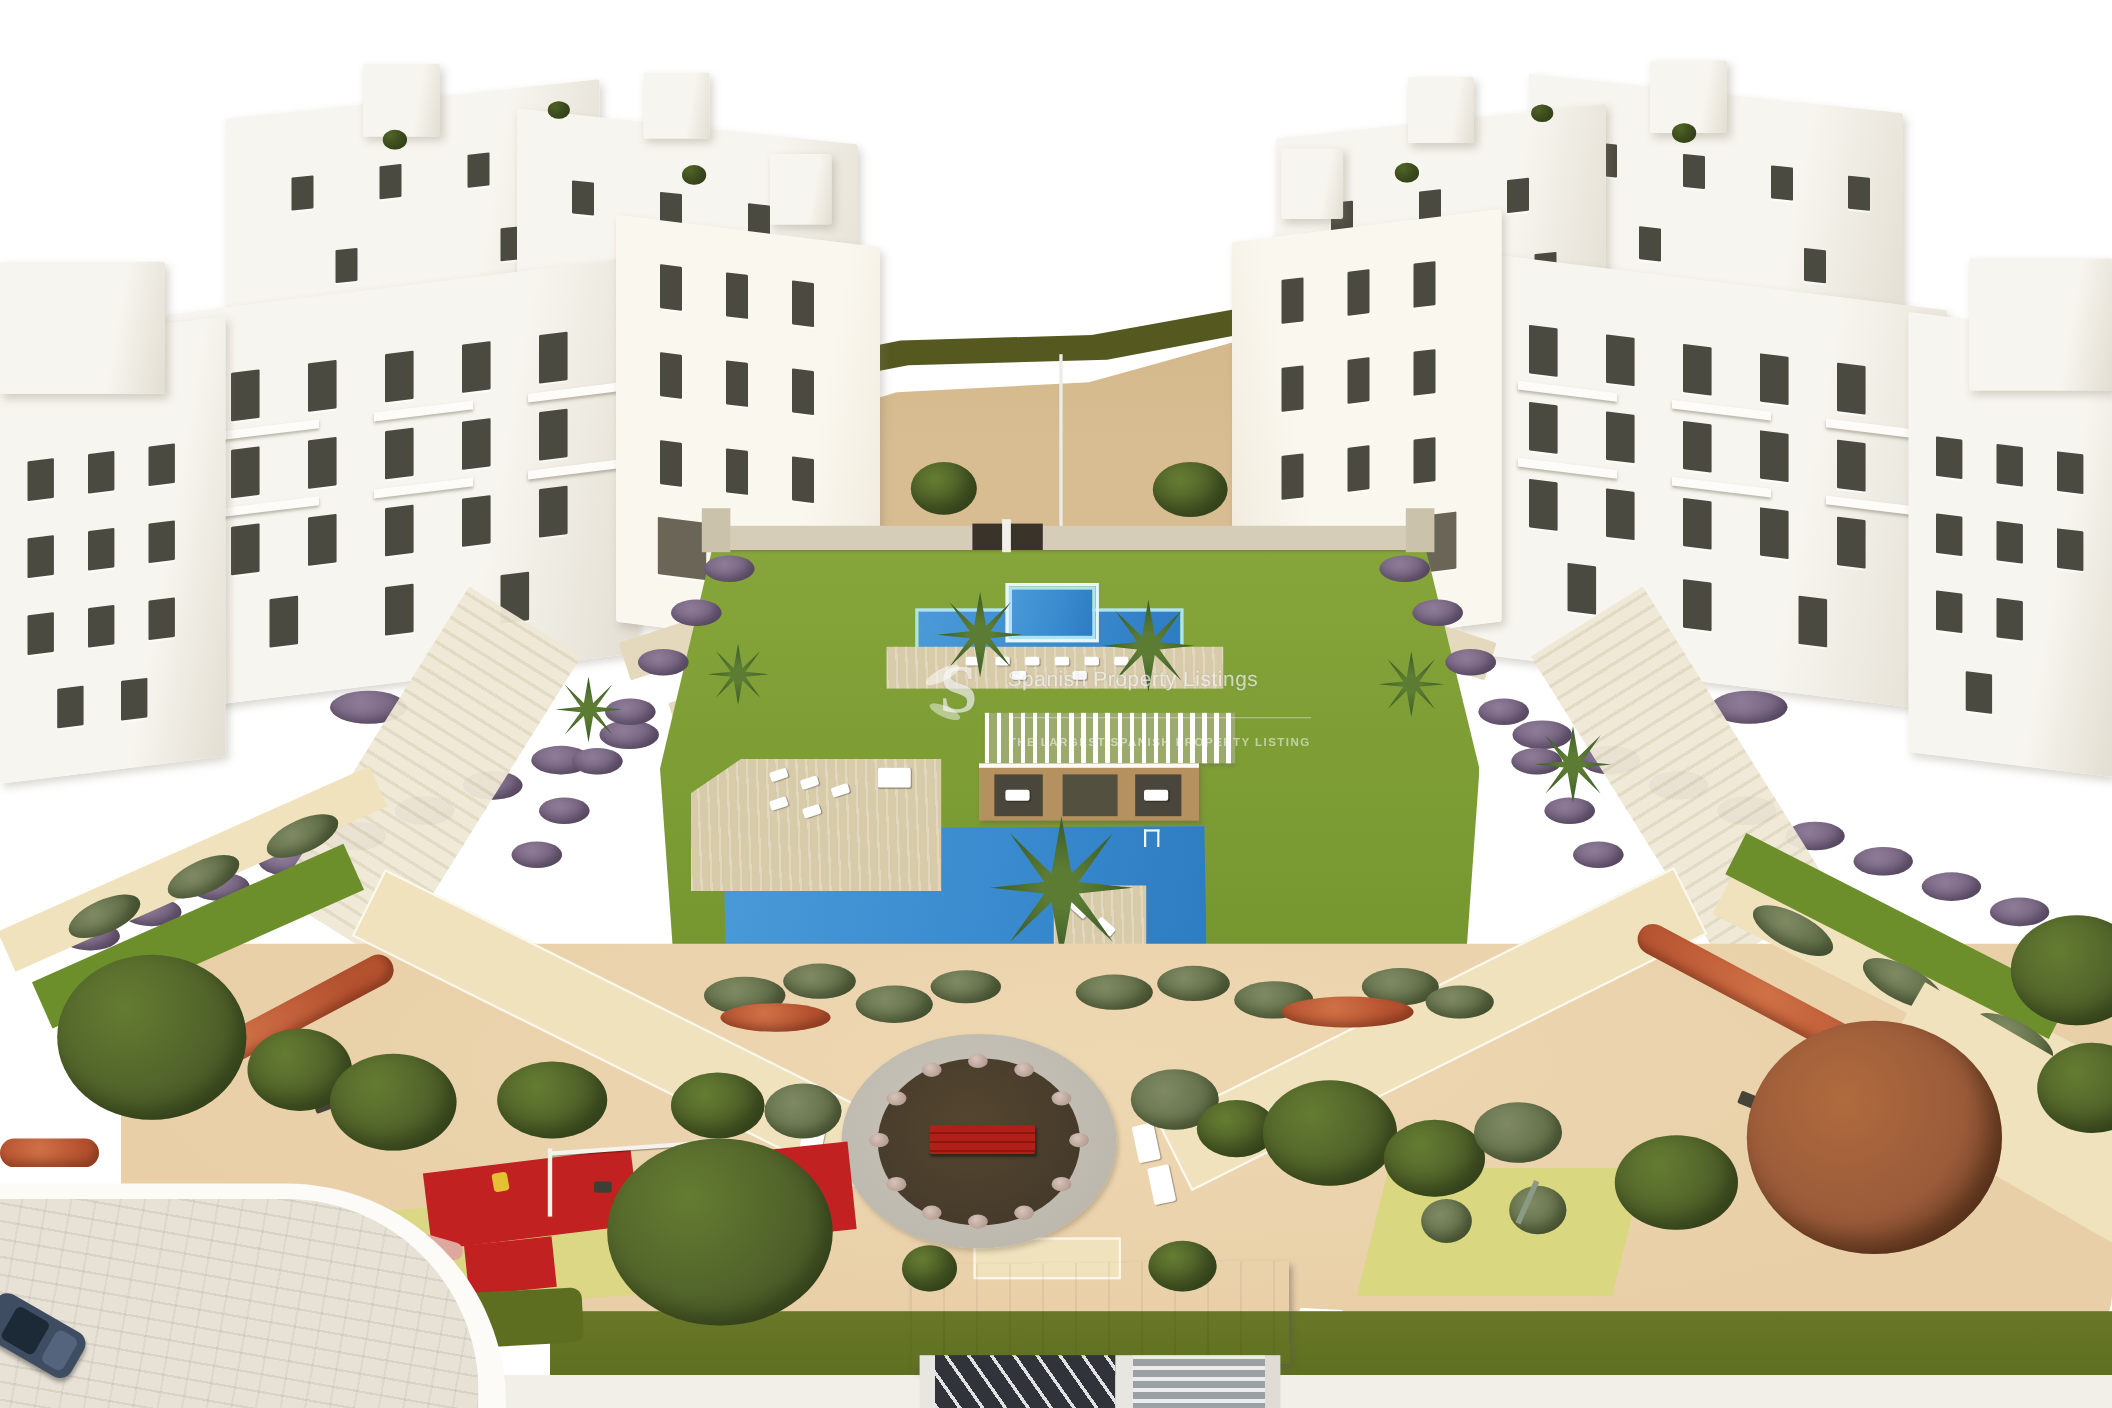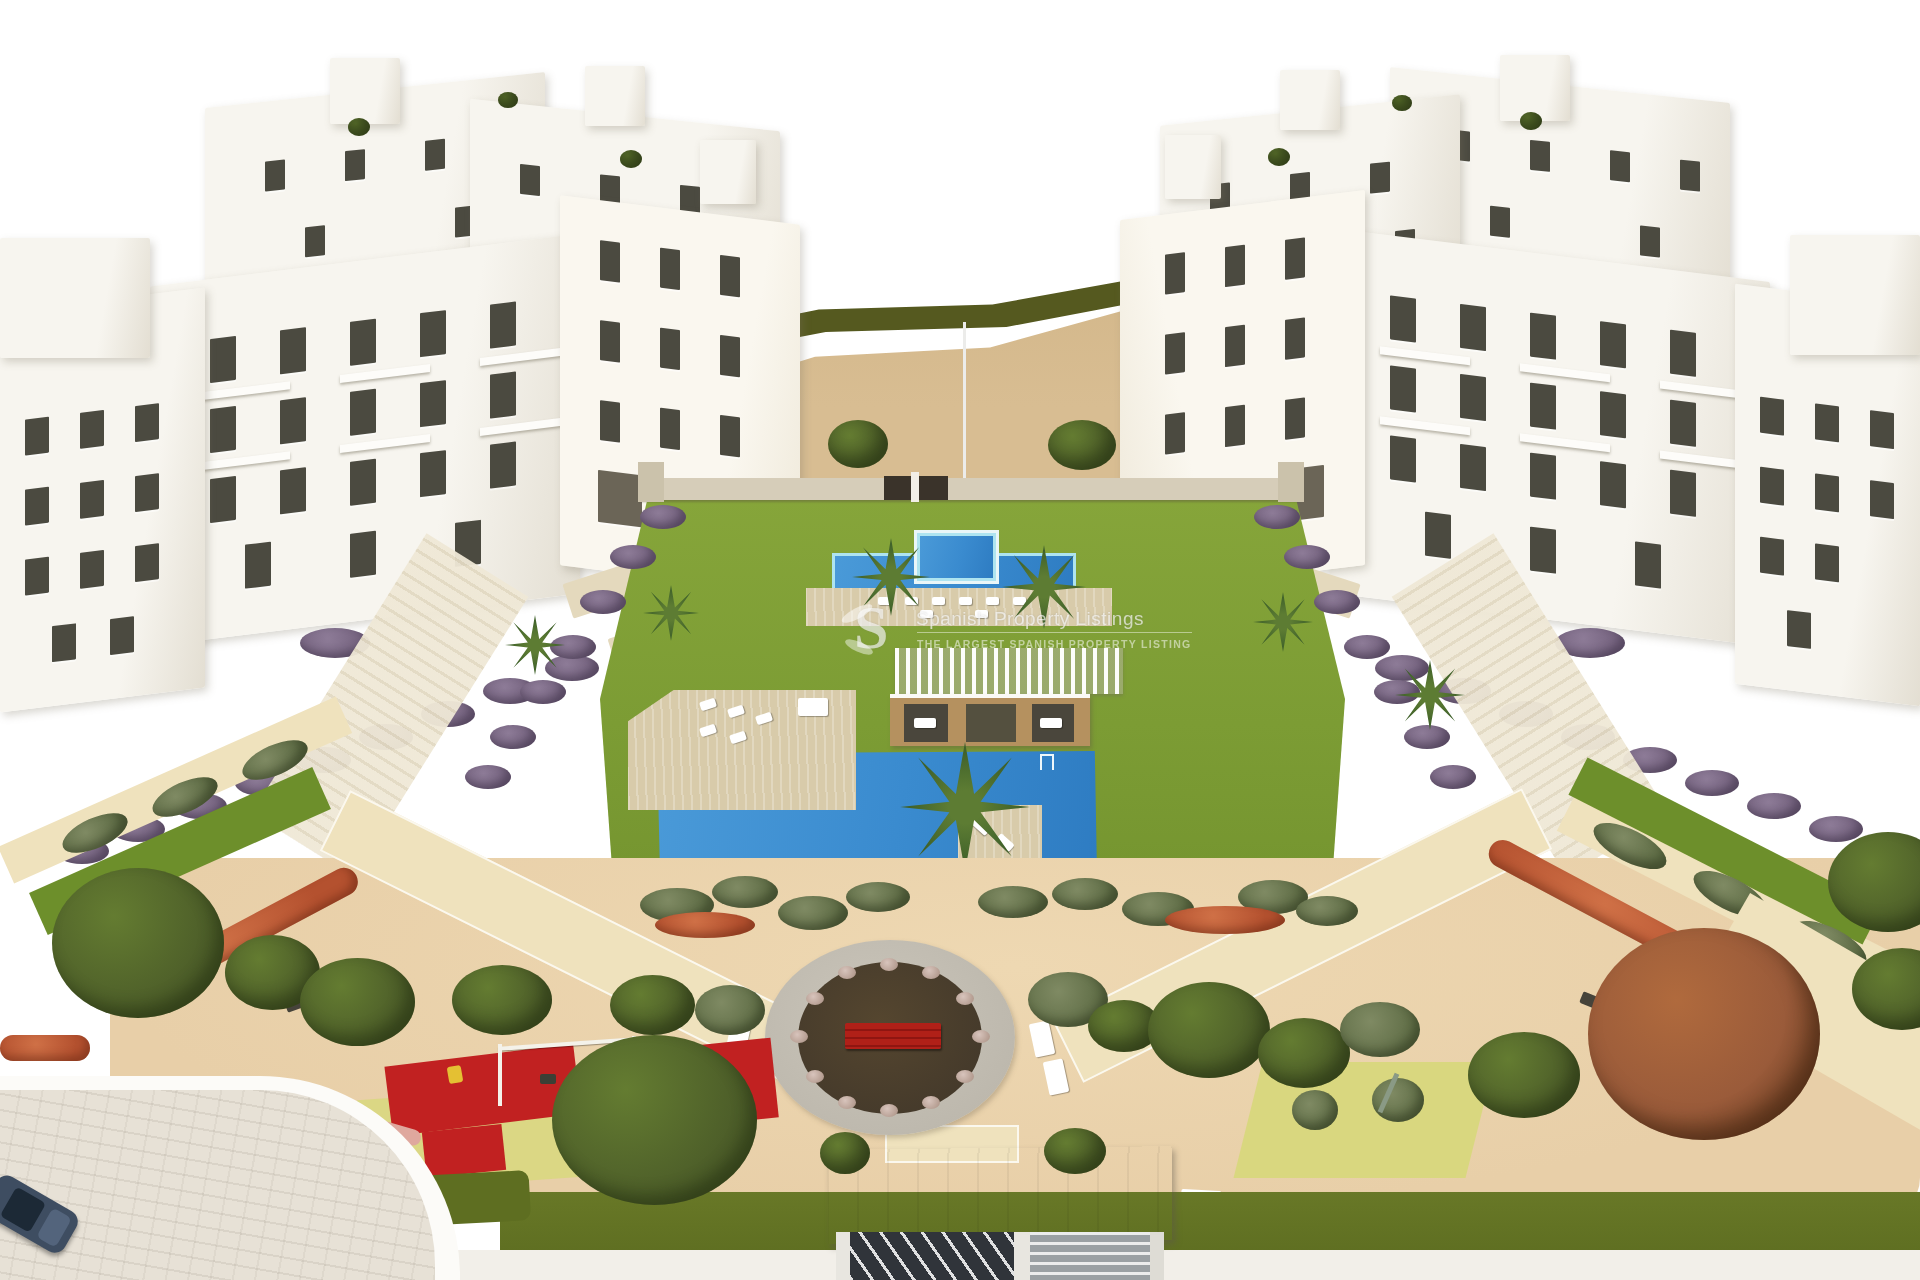--- a/index.html
+++ b/index.html
@@ -383,16 +383,16 @@
   <div class="tree" style="left:1468px;top:1032px;width:112px;height:86px"></div>
   <div class="b" style="left:1588px;top:928px;width:232px;height:212px;border-radius:50%;background:radial-gradient(circle at 38% 34%,#b06a3d,var(--autumn_red,#9a5b3a) 55%,#6e4024 85%);box-shadow:inset -10px -12px 20px rgba(50,25,8,.5)"></div>
   <div class="tree" style="left:1828px;top:832px;width:120px;height:100px"></div>
   <div class="tree" style="left:1852px;top:948px;width:100px;height:82px"></div>
 
   <div class="b wm" style="left:846px;top:596px;width:340px;height:90px">
     <div style="position:absolute;left:8px;top:0px;font-family:'Liberation Serif',serif;font-weight:bold;font-size:62px;line-height:62px;color:rgba(255,255,255,.62);text-shadow:0 0 2px rgba(120,120,120,.25)">S</div>
     <div class="b" style="left:-6px;top:12px;width:34px;height:11px;border-radius:50%;background:rgba(255,255,255,.5);transform:rotate(-28deg)"></div>
     <div class="b" style="left:-2px;top:46px;width:30px;height:10px;border-radius:50%;background:rgba(255,255,255,.45);transform:rotate(24deg)"></div>
     <div style="position:absolute;left:70px;top:12px;font-size:19px;letter-spacing:.5px;color:rgba(255,255,255,.65);text-shadow:0 0 2px rgba(110,110,110,.3);white-space:nowrap">Spanish Property Listings</div>
-    <div style="position:absolute;left:71px;top:36px;font-size:10.5px;font-weight:bold;letter-spacing:1.3px;color:rgba(255,255,255,.52);border-top:1px solid rgba(255,255,255,.45);padding-top:5px;white-space:nowrap">THE LARGEST SPANISH PROPERTY LISTING</div>
+    <div style="position:absolute;left:71px;top:56px;font-size:10.5px;font-weight:bold;letter-spacing:1.3px;color:rgba(255,255,255,.52);border-top:1px solid rgba(255,255,255,.45);padding-top:16px;white-space:nowrap">THE LARGEST SPANISH PROPERTY LISTING</div>
   </div>
 
 </div>
 
 </body></html>

